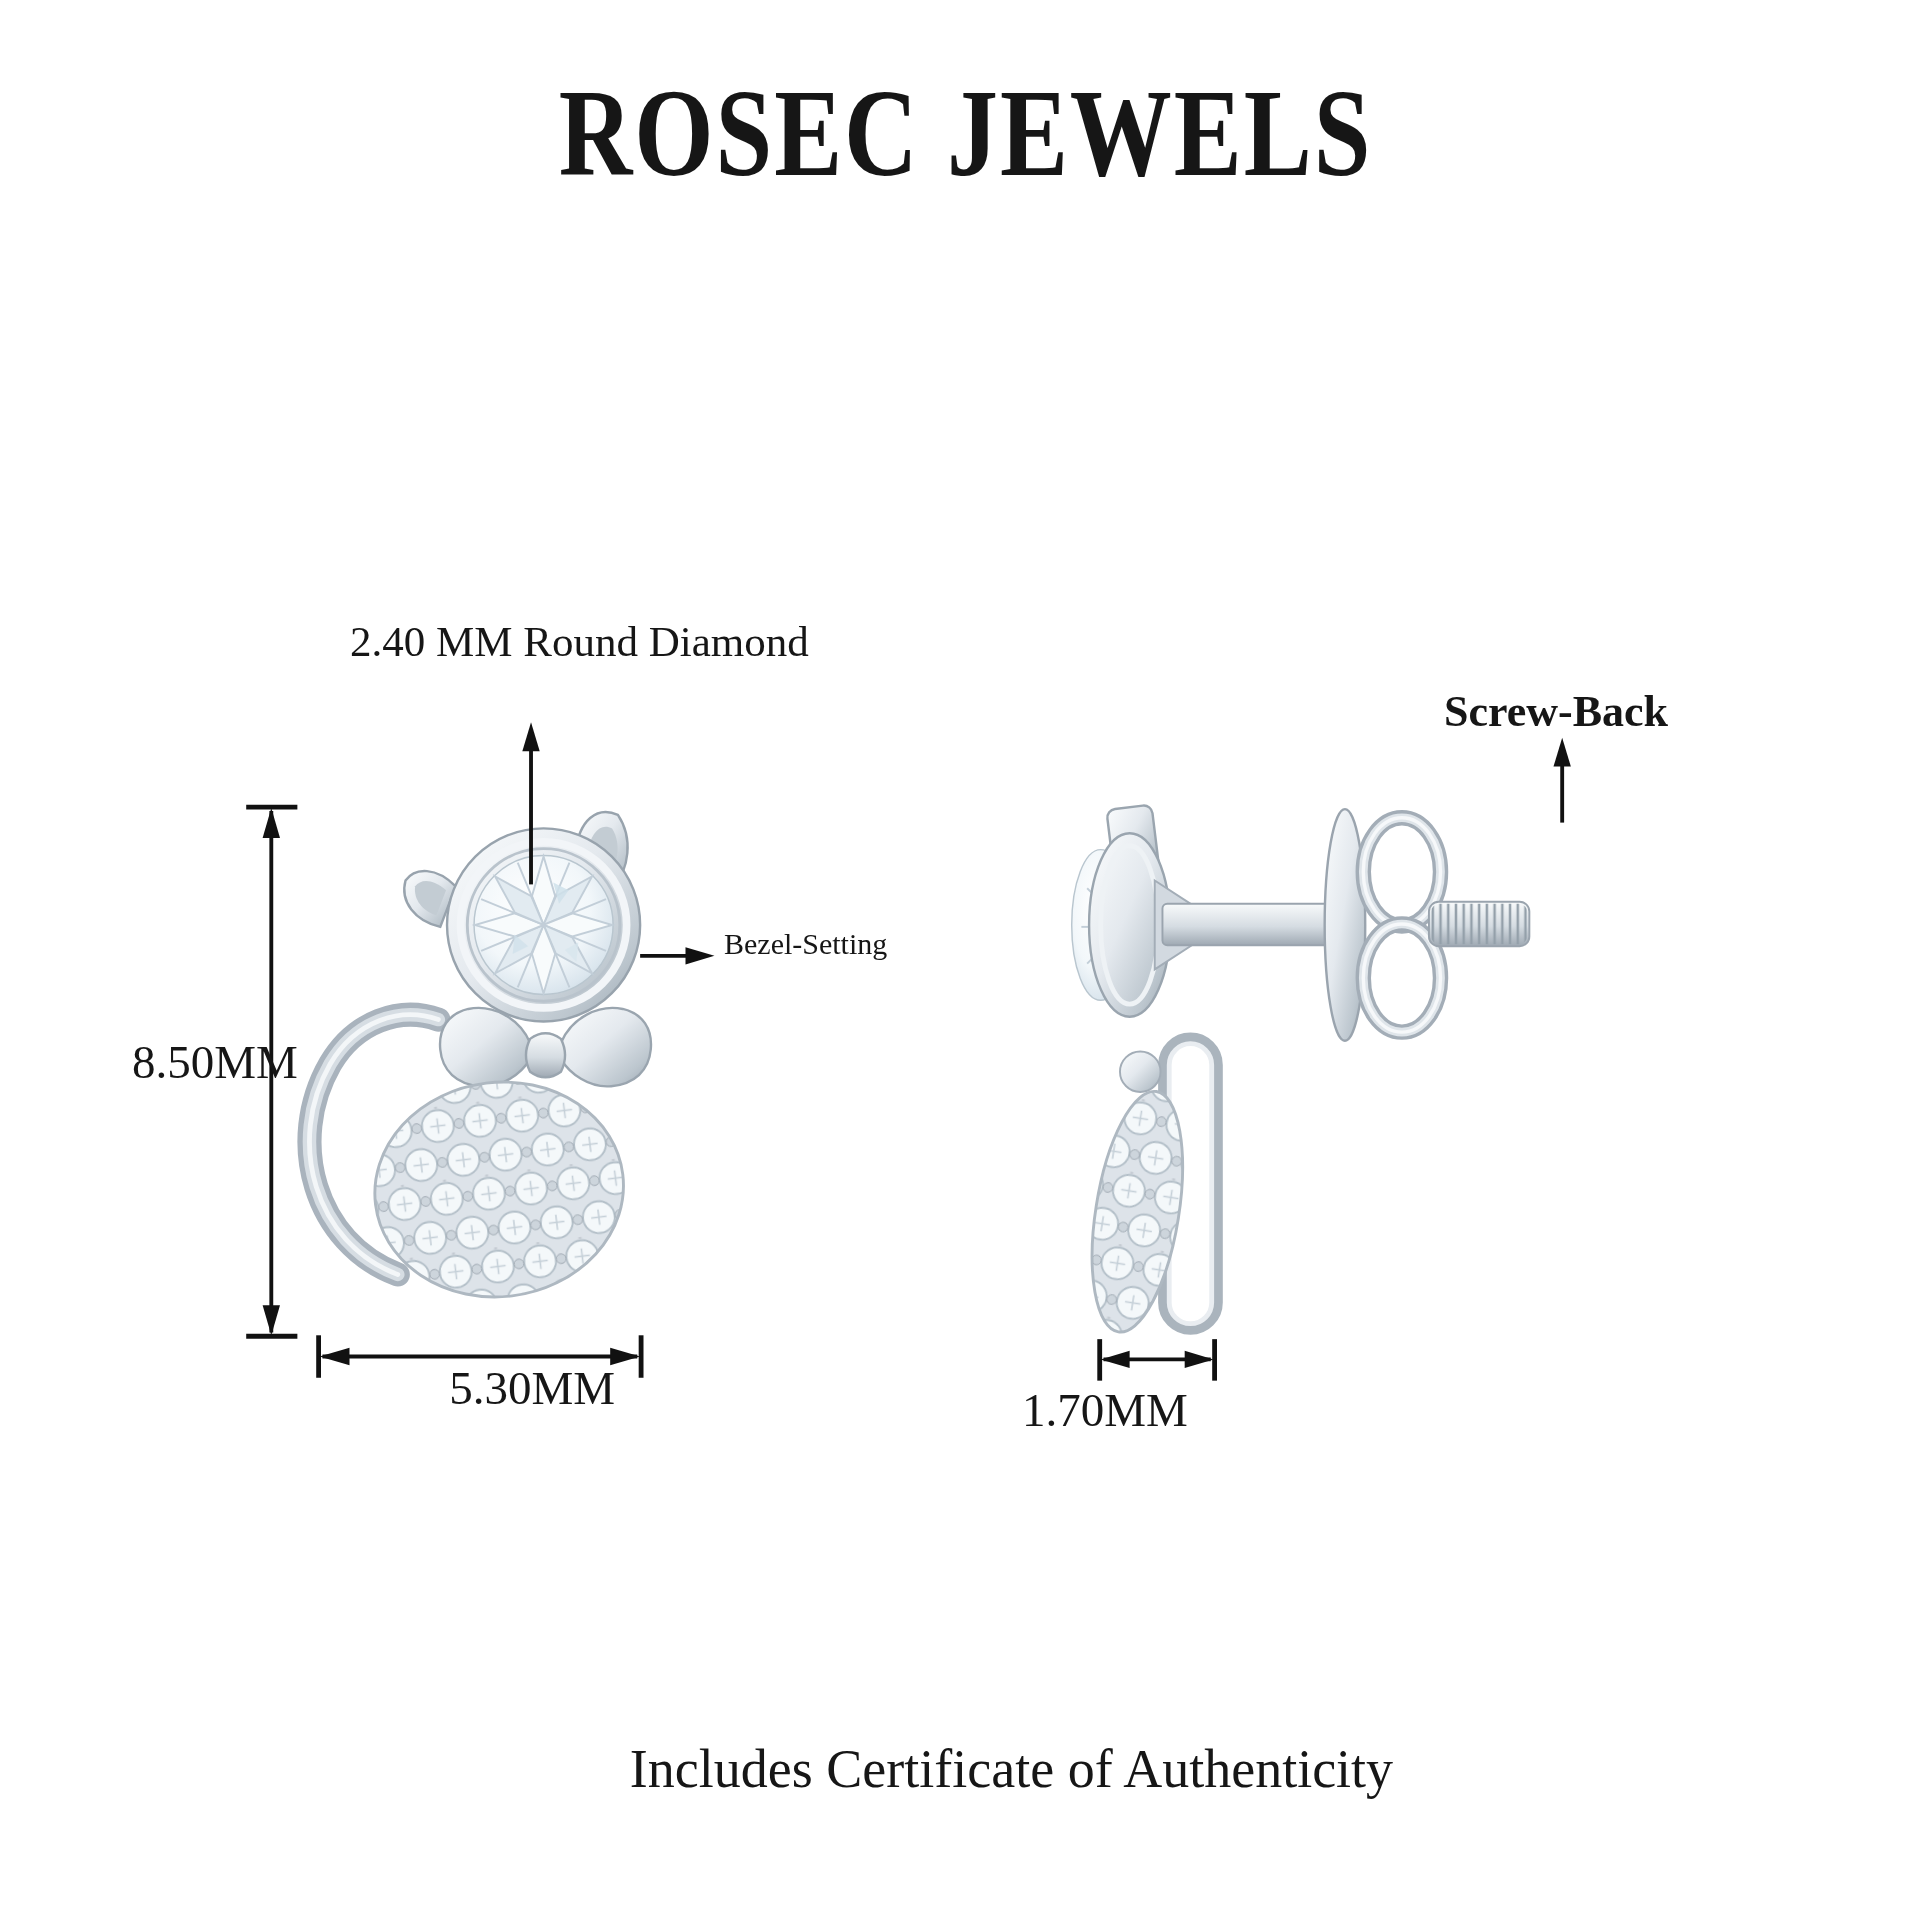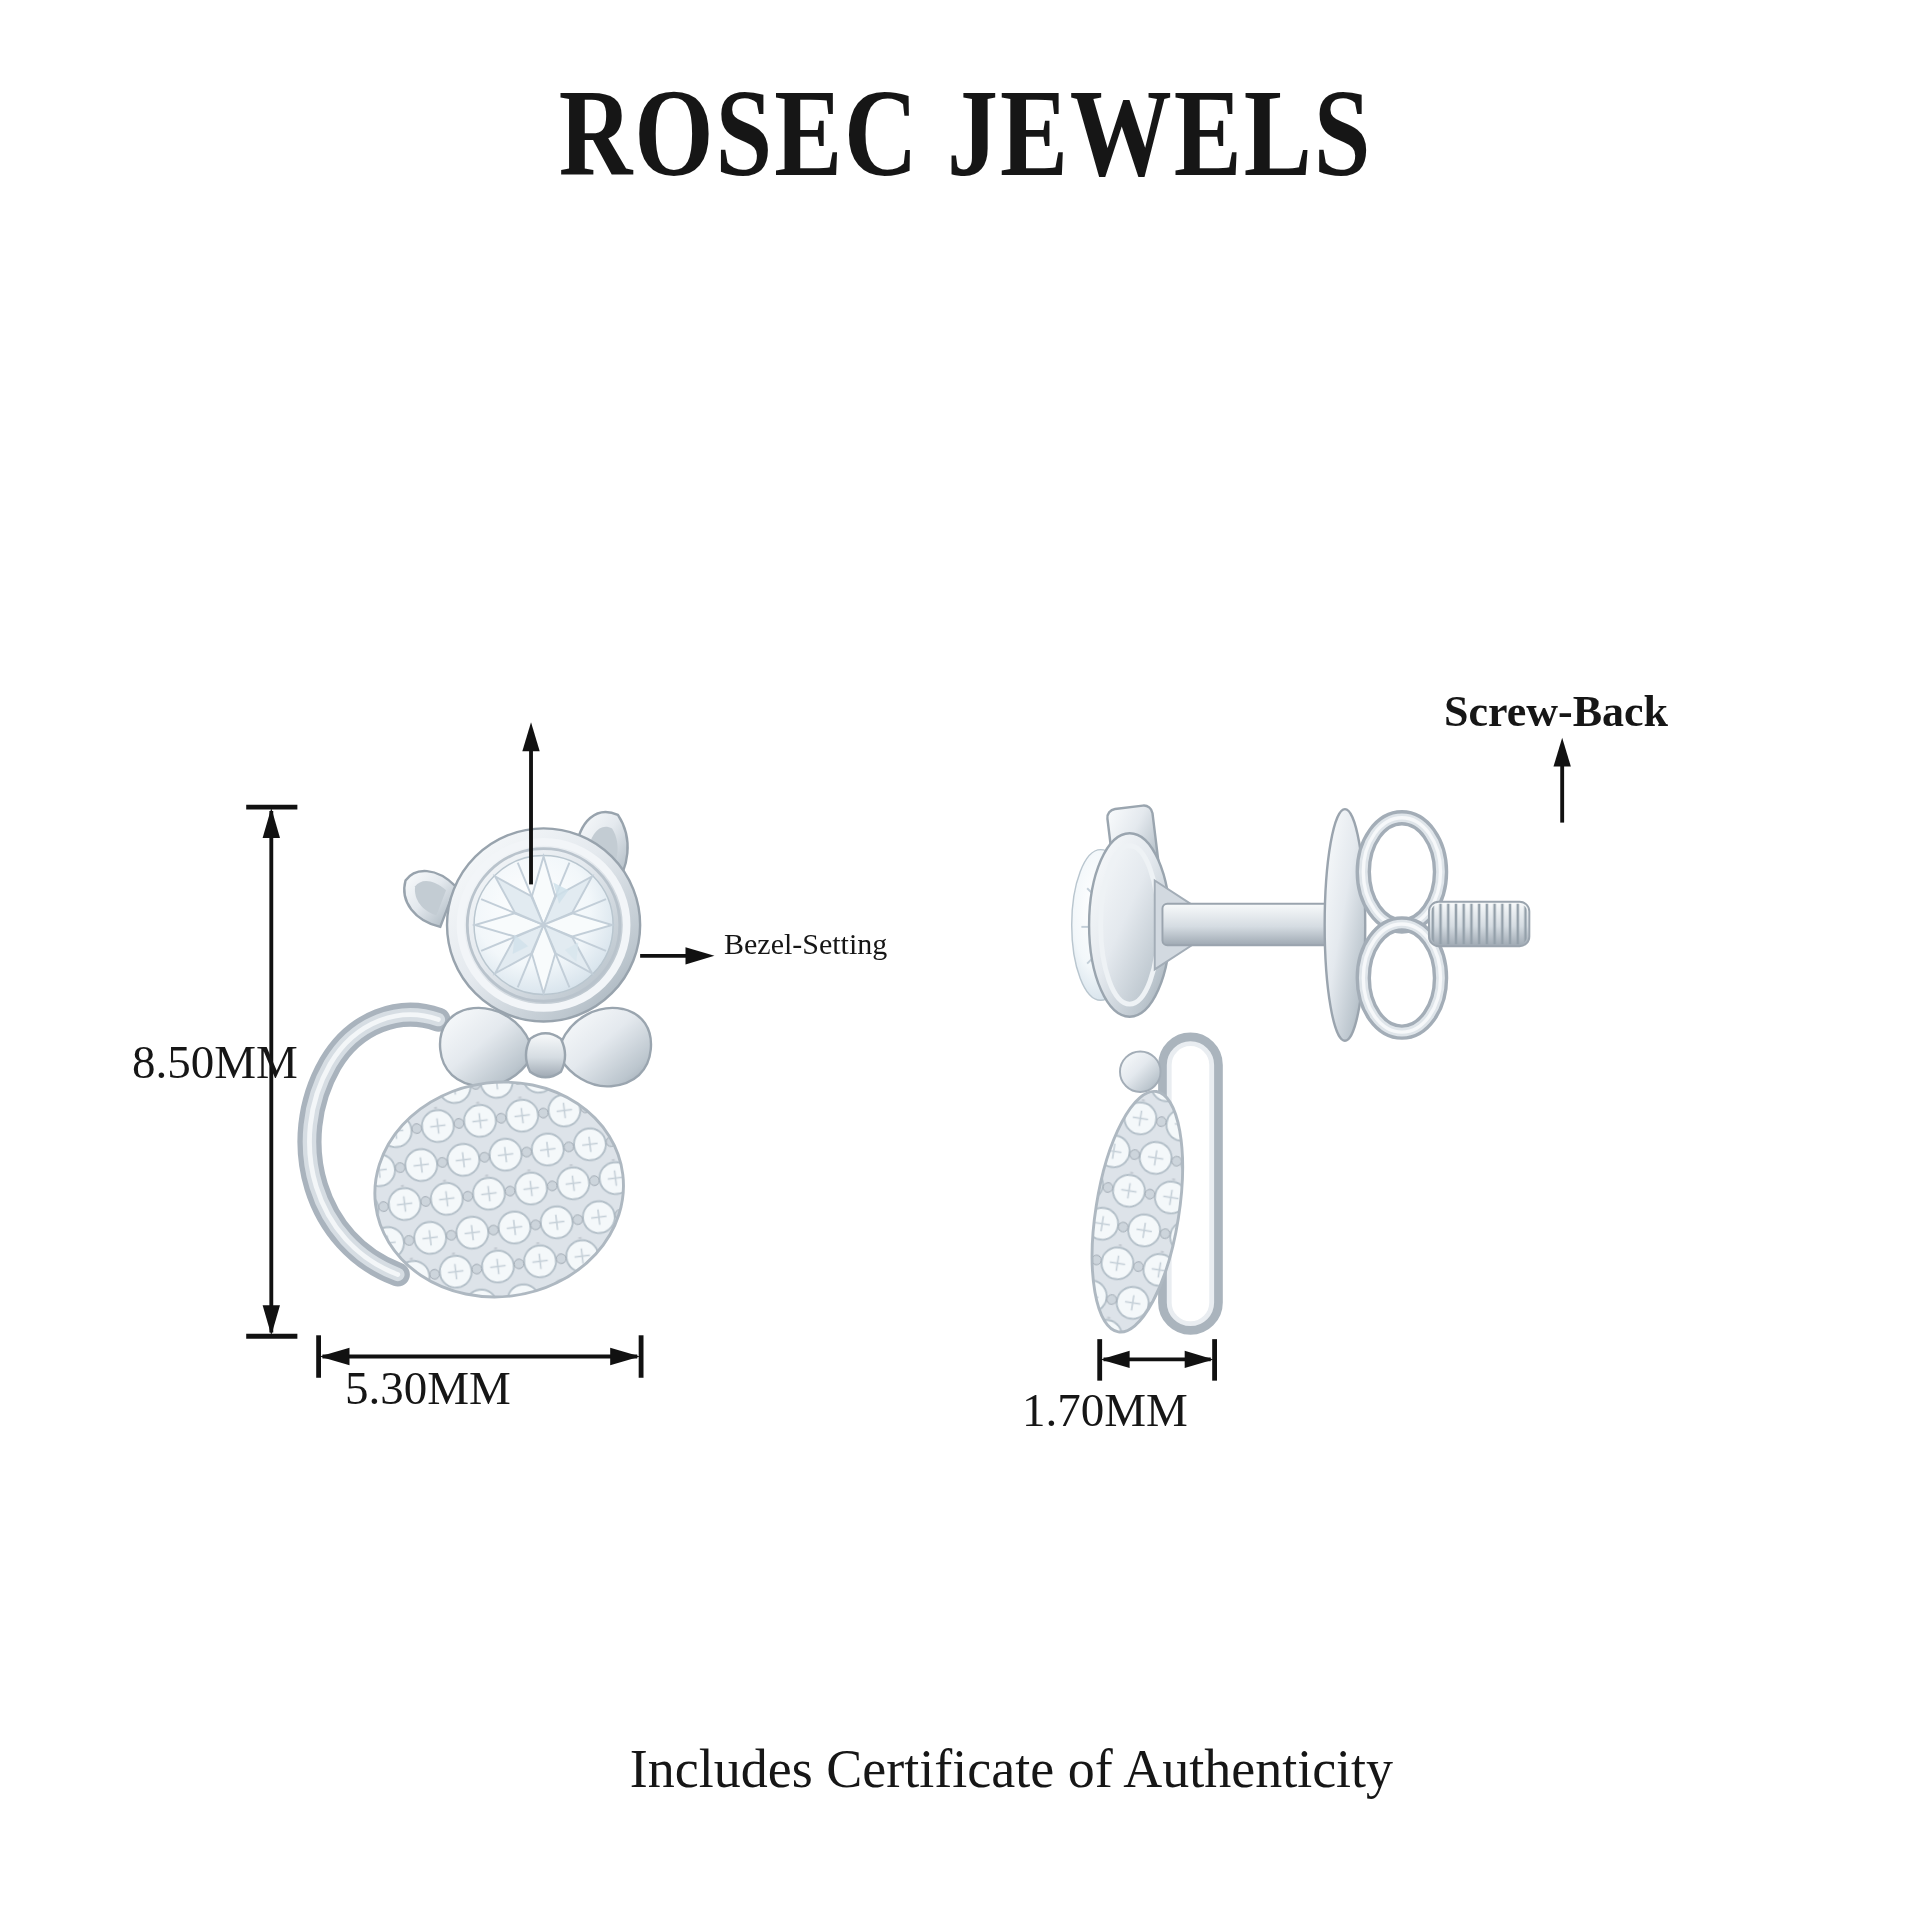--- a/index.html
+++ b/index.html
@@ -63,21 +63,21 @@
     left: 112px;
     top: 1035px;
     font-size: 47px;
     margin-left: 20px;
   }
   .dim-width {
     left: 345px;
     width: 270px;
     top: 1361px;
     font-size: 47px;
-    text-align: left;
+    text-align: right;
   }
   .dim-depth {
     left: 1022px;
     width: 270px;
     top: 1383px;
     font-size: 47px;
   }
   .footer-note {
     top: 1738px;
     left: 0;
@@ -285,20 +285,21 @@
       <g>
         <line x1="1618" y1="790" x2="1618" y2="852" stroke-width="4"></line>
         <polygon points="1618,764 1609,794 1627,794" stroke="none"></polygon>
       </g>
     </g>
   </svg>
 
   <div class="label brand-title">ROSEC JEWELS</div>
 
   <div class="label spec-callout">
+    <div>2.40 MM Round Diamond</div>
   </div>
 
   <div class="label bezel-callout">Bezel-Setting</div>
   <div class="label screw-callout">Screw-Back</div>
 
   <div class="label dim-height">8.50MM</div>
   <div class="label dim-width">5.30MM</div>
   <div class="label dim-depth">1.70MM</div>
 
   <div class="label footer-note">Includes Certificate of Authenticity</div>

